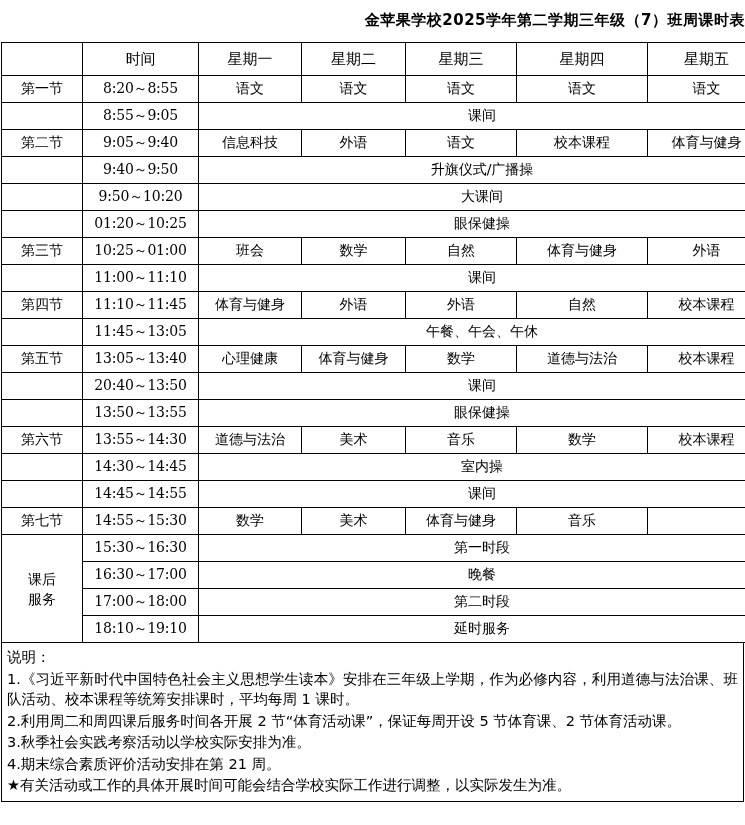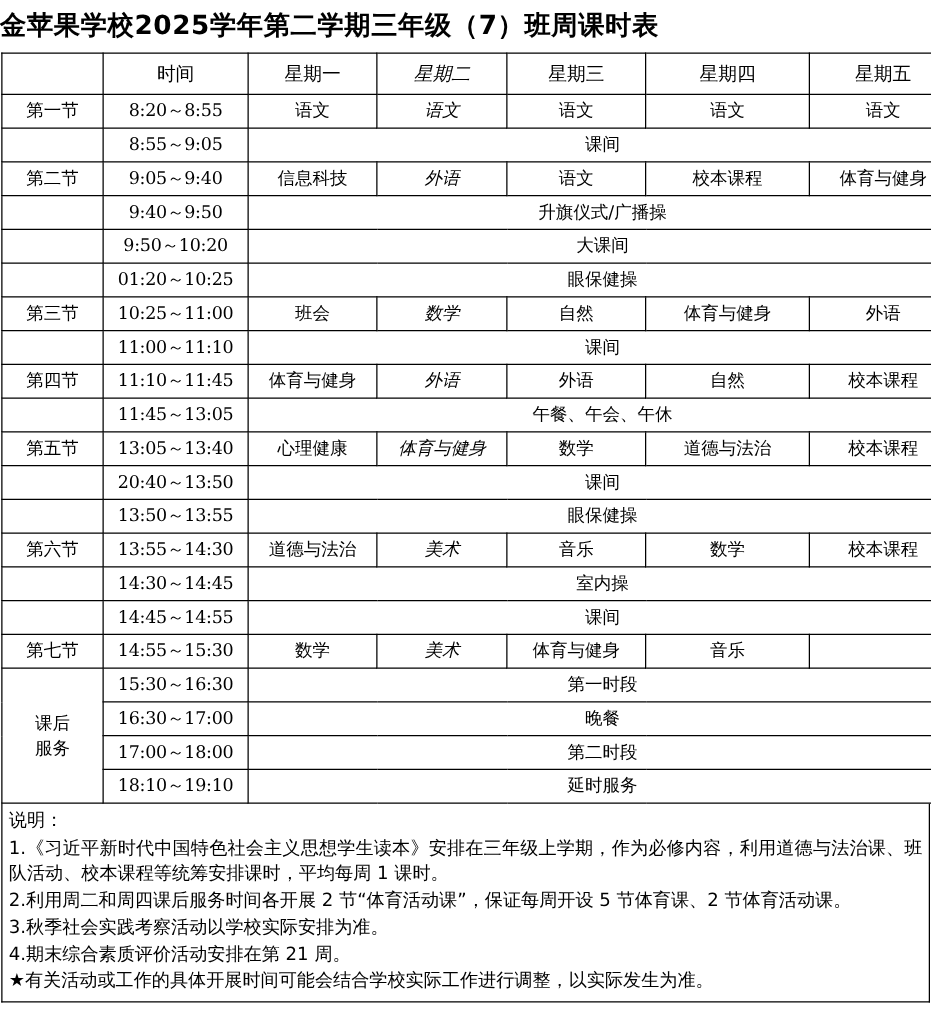--- a/index.html
+++ b/index.html
@@ -14,23 +14,23 @@
     color: #000000;
     overflow: hidden;
   }
   .page {
     width: 745px;
     height: 825px;
     box-sizing: border-box;
     position: relative;
   }
   .title {
-    text-align: left;
+    text-align: right;
     font-weight: bold;
-    font-size: 21px;
+    font-size: 15px;
     letter-spacing: 0.5px;
     line-height: 40px;
     height: 42px;
     white-space: nowrap;
     font-family: "DejaVu Sans", "Liberation Sans", sans-serif;
   }
   table.sched {
     border-collapse: collapse;
     width: 743px;
     margin: 0 1px;
@@ -55,21 +55,21 @@
     font-size: 14px;
   }
   td.time {
     width: 113px;
     font-family: "DejaVu Serif", "Liberation Serif", serif;
     font-size: 13px;
     letter-spacing: -0.2px;
     margin-top: 16px;
   }
   td.d1 { width: 100px; }
-  td.d2 { width: 101px; font-style: italic; }
+  td.d2 { width: 101px; }
   td.d3 { width: 108px; }
   td.d4 { width: 128px; border-radius: 12px; }
   td.d5 { width: 115px; }
   td.span5 { font-size: 14px; }
   td.svc {
     font-size: 14px;
     line-height: 20px;
     white-space: normal;
     margin-top: 20px;
   }
@@ -140,21 +140,21 @@
           <td class="time">9:50～10:20</td>
           <td colspan="5" class="span5">大课间</td>
         </tr>
         <tr>
           <td class="period"></td>
           <td class="time">01:20～10:25</td>
           <td colspan="5" class="span5">眼保健操</td>
         </tr>
         <tr>
           <td class="period">第三节</td>
-          <td class="time">10:25～11:00</td>
+          <td class="time">10:25～01:00</td>
           <td class="d1">班会</td>
           <td class="d2">数学</td>
           <td class="d3">自然</td>
           <td class="d4">体育与健身</td>
           <td class="d5">外语</td>
         </tr>
         <tr>
           <td class="period"></td>
           <td class="time">11:00～11:10</td>
           <td colspan="5" class="span5">课间</td>

